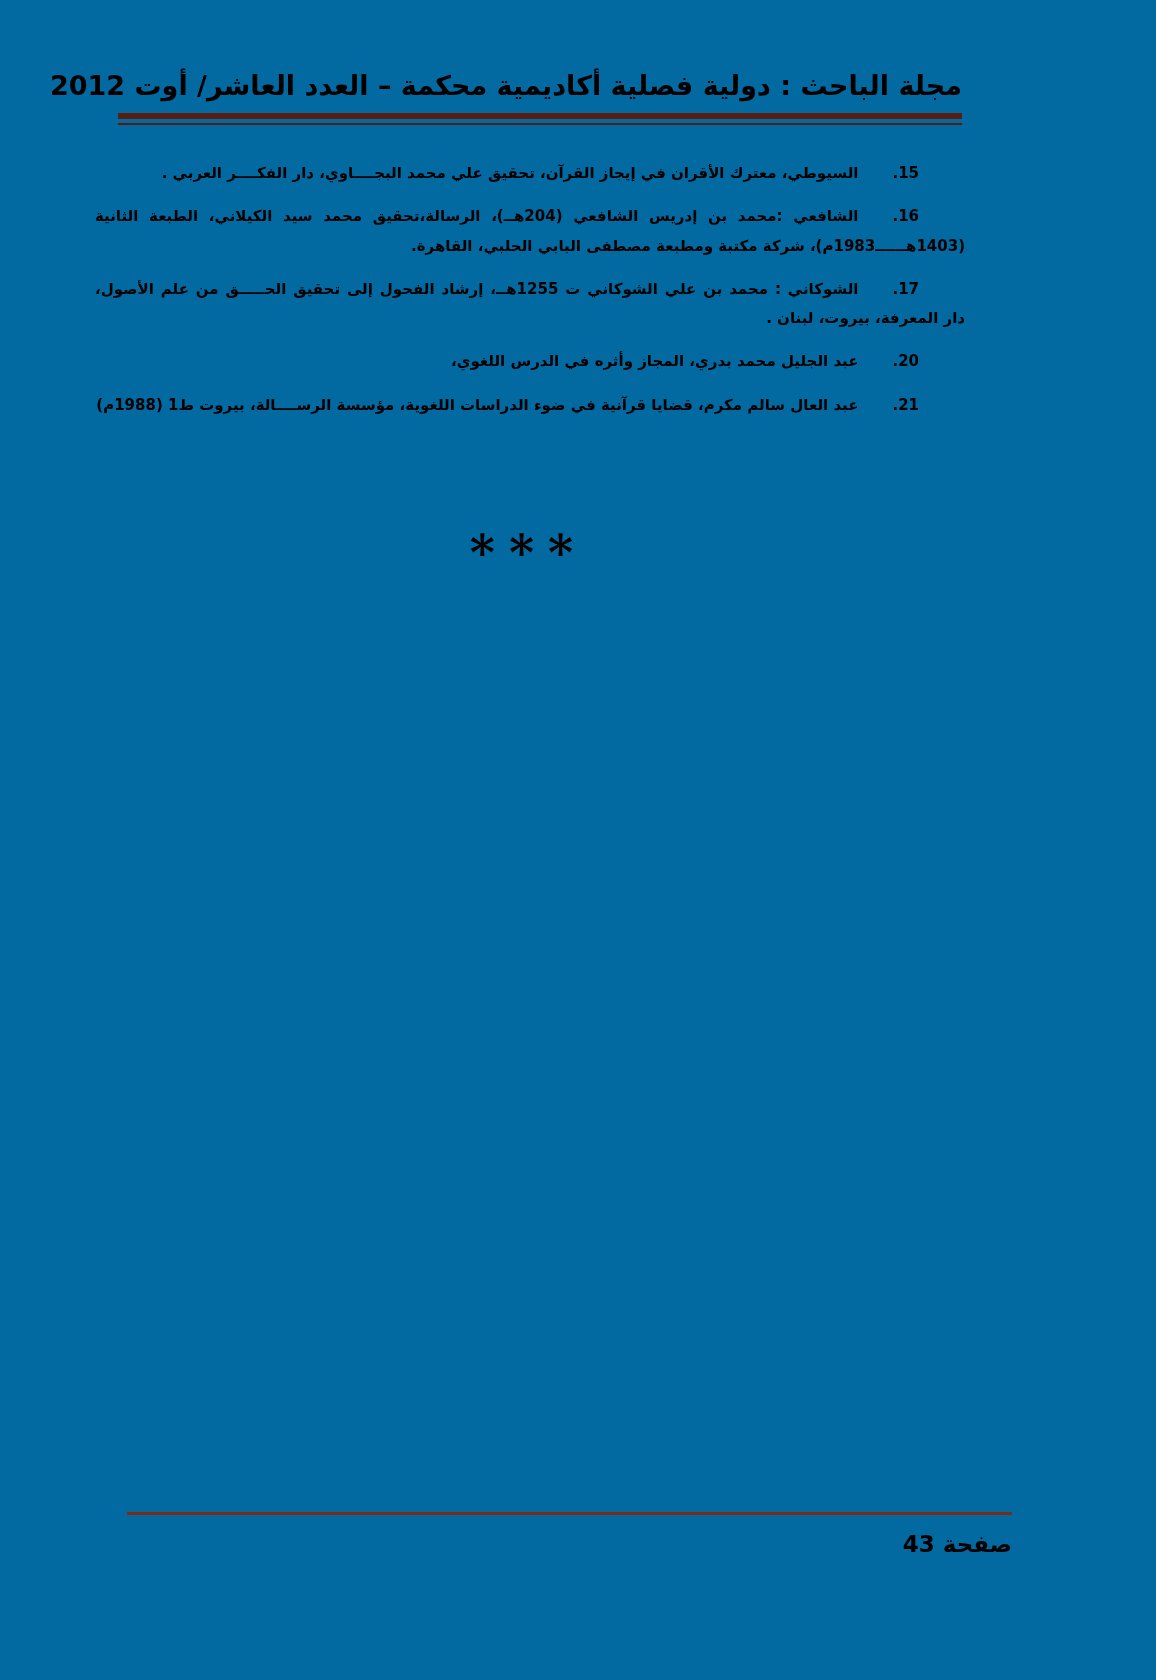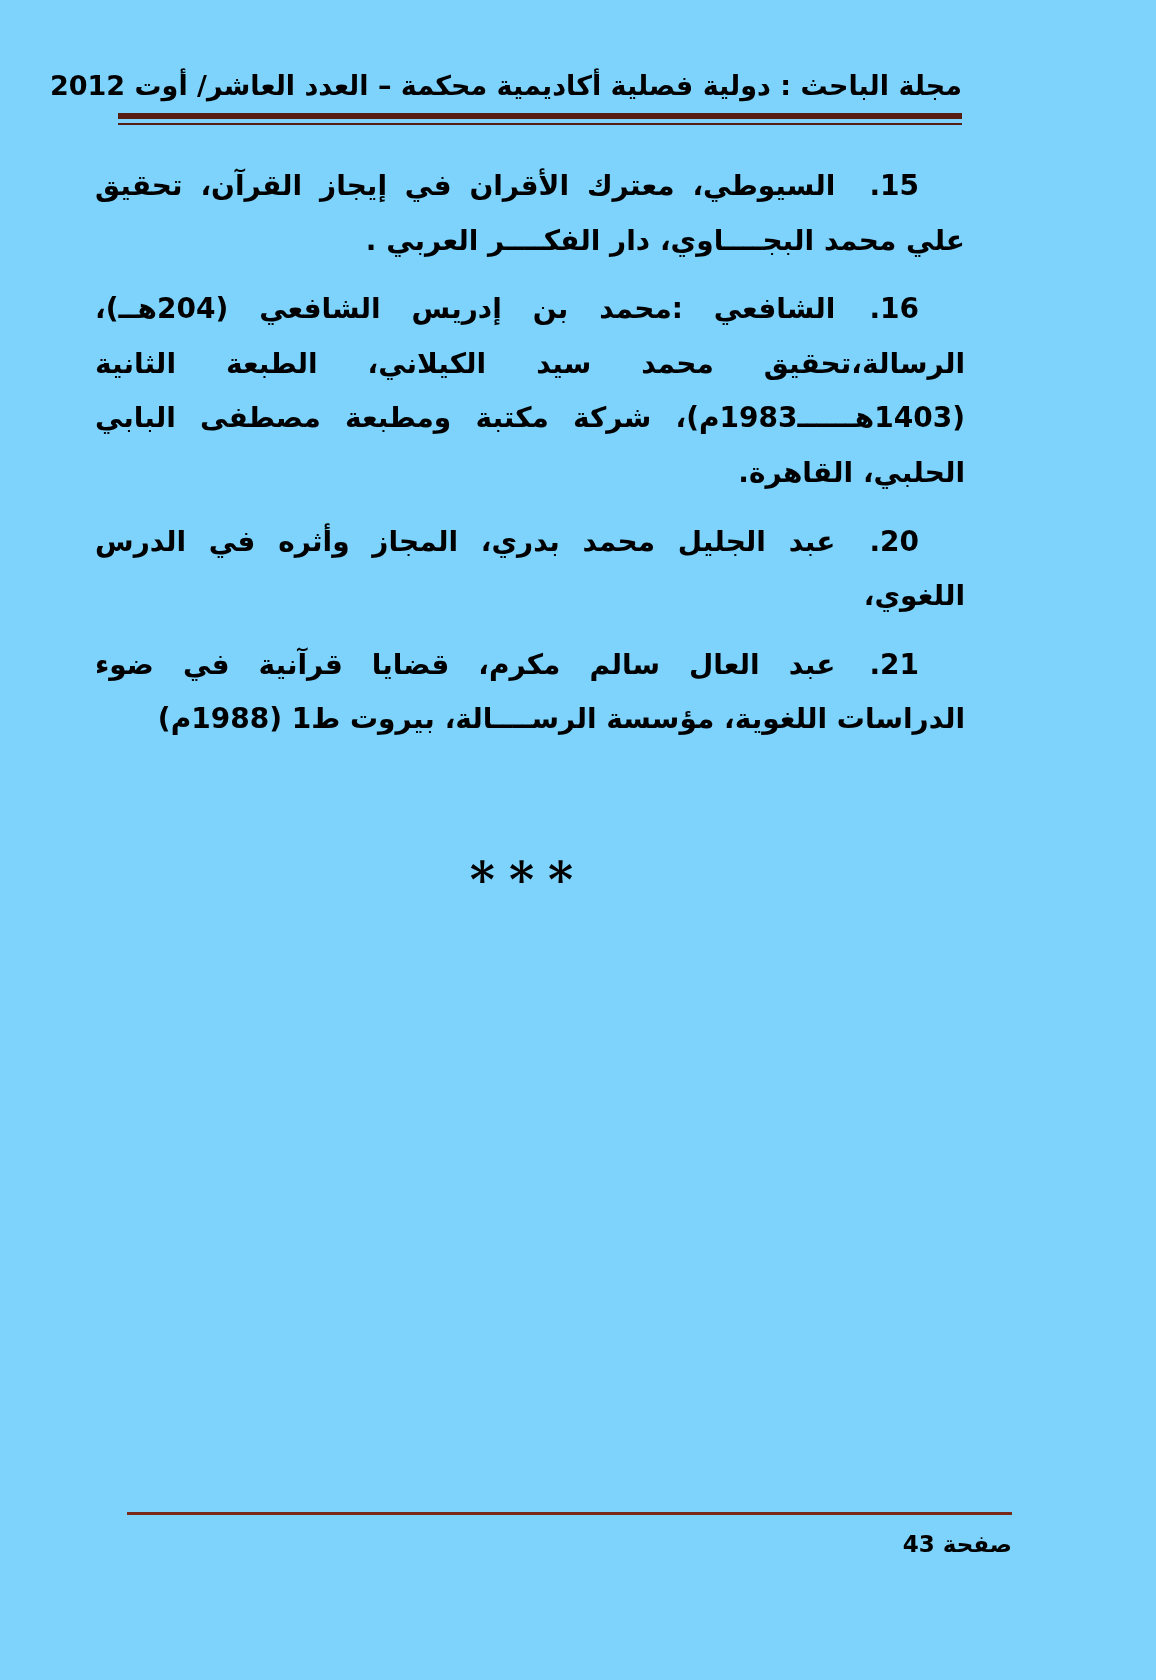--- a/index.html
+++ b/index.html
@@ -8,21 +8,21 @@
   }
   html,body{
     margin:0;
     padding:0;
     background:#ffffff;
   }
   .page{
     position:relative;
     width:1156px;
     height:1680px;
-    background:#7dd3fc;
+    background:#0369a1;
     direction:rtl;
     font-family:"DejaVu Sans", sans-serif;
     color:#000000;
     overflow:hidden;
   }
   
   .header{
     padding-top:70px;
   }
   .header-title{
@@ -40,21 +40,21 @@
   .rule-thin{
     height:2px;
     background:var(--header_rule);
     margin:4px 194px 0 118px;
   }
   
   .content{
     margin:34px 191px 0 95px;
   }
   .entry{
-    font-size:28px;
+    font-size:15px;
     font-weight:bold;
     line-height:1.95;
     text-align:justify;
     text-indent:46px;
     margin:0 0 14px 0;
   }
   .entry .num{
     letter-spacing:1px;
   }
   .entry .gap{
@@ -102,20 +102,21 @@
     <div class="rule-thick"></div>
     <div class="rule-thin"></div>
   </div>
 
   <div class="content">
 
     <p class="entry"><span class="num">15.</span><span class="gap"></span><span>السيوطي، معترك الأقران في إيجاز القرآن، تحقيق علي محمد البجــــاوي، دار الفكــــر العربي .</span></p>
 
     <p class="entry"><span class="num">16.</span><span class="gap"></span><span>الشافعي :محمد بن إدريس الشافعي (204هــ)، الرسالة،تحقيق محمد سيد الكيلاني، الطبعة الثانية (1403هــــــ1983م)، شركة مكتبة ومطبعة مصطفى البابي الحلبي، القاهرة.</span></p>
 
+    <p class="entry"><span class="num">17.</span><span class="gap"></span><span>الشوكاني : محمد بن علي الشوكاني ت 1255هــ، إرشاد الفحول إلى تحقيق الحـــــق من علم الأصول، دار المعرفة، بيروت، لبنان .</span></p>
 
 
 
     <p class="entry"><span class="num">20.</span><span class="gap"></span><span>عبد الجليل محمد بدري، المجاز وأثره في الدرس اللغوي،</span></p>
 
     <p class="entry"><span class="num">21.</span><span class="gap"></span><span>عبد العال سالم مكرم، قضايا قرآنية في ضوء الدراسات اللغوية، مؤسسة الرســــالة، بيروت ط1 (1988م)</span></p>
 
   </div>
 
   <div class="separator">***</div>

